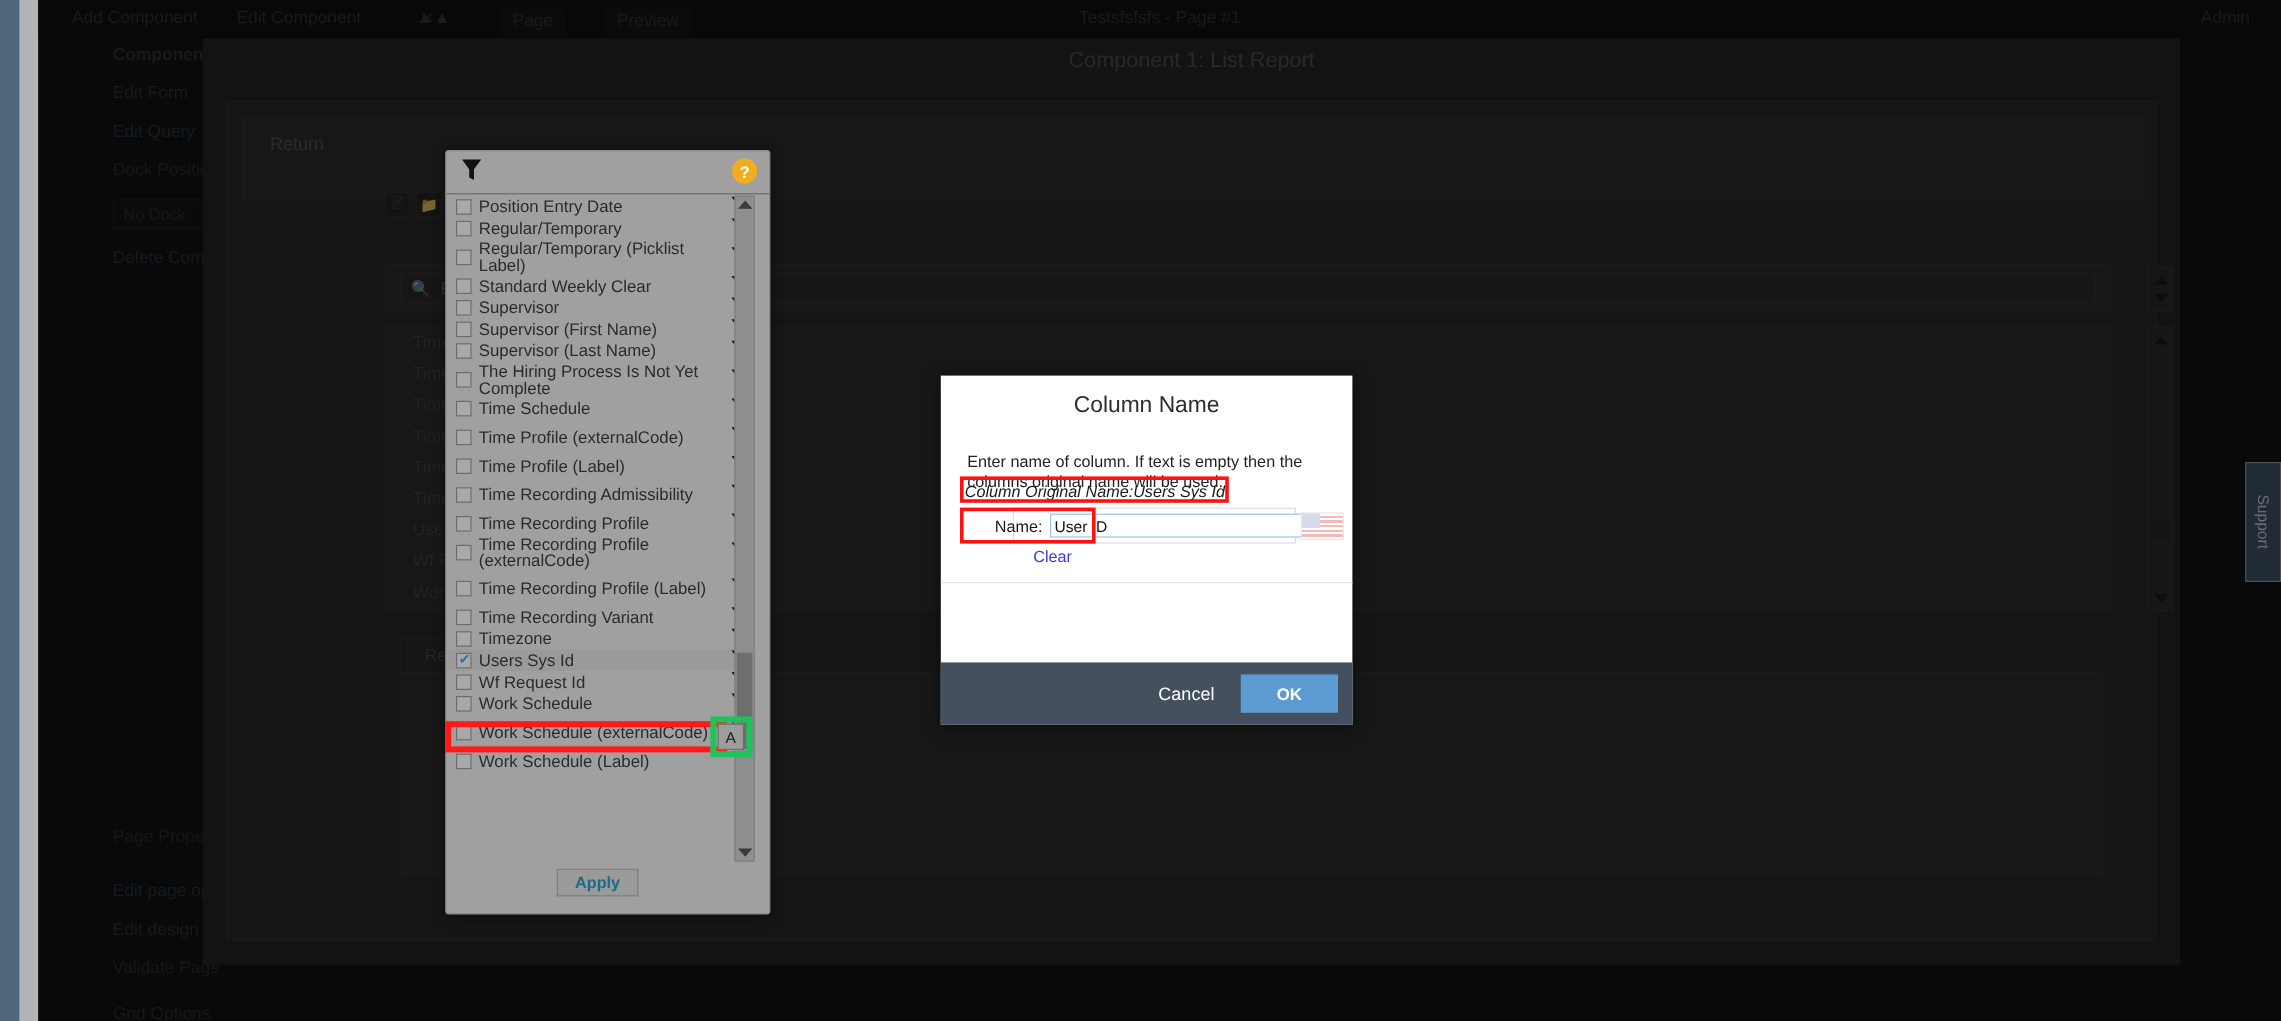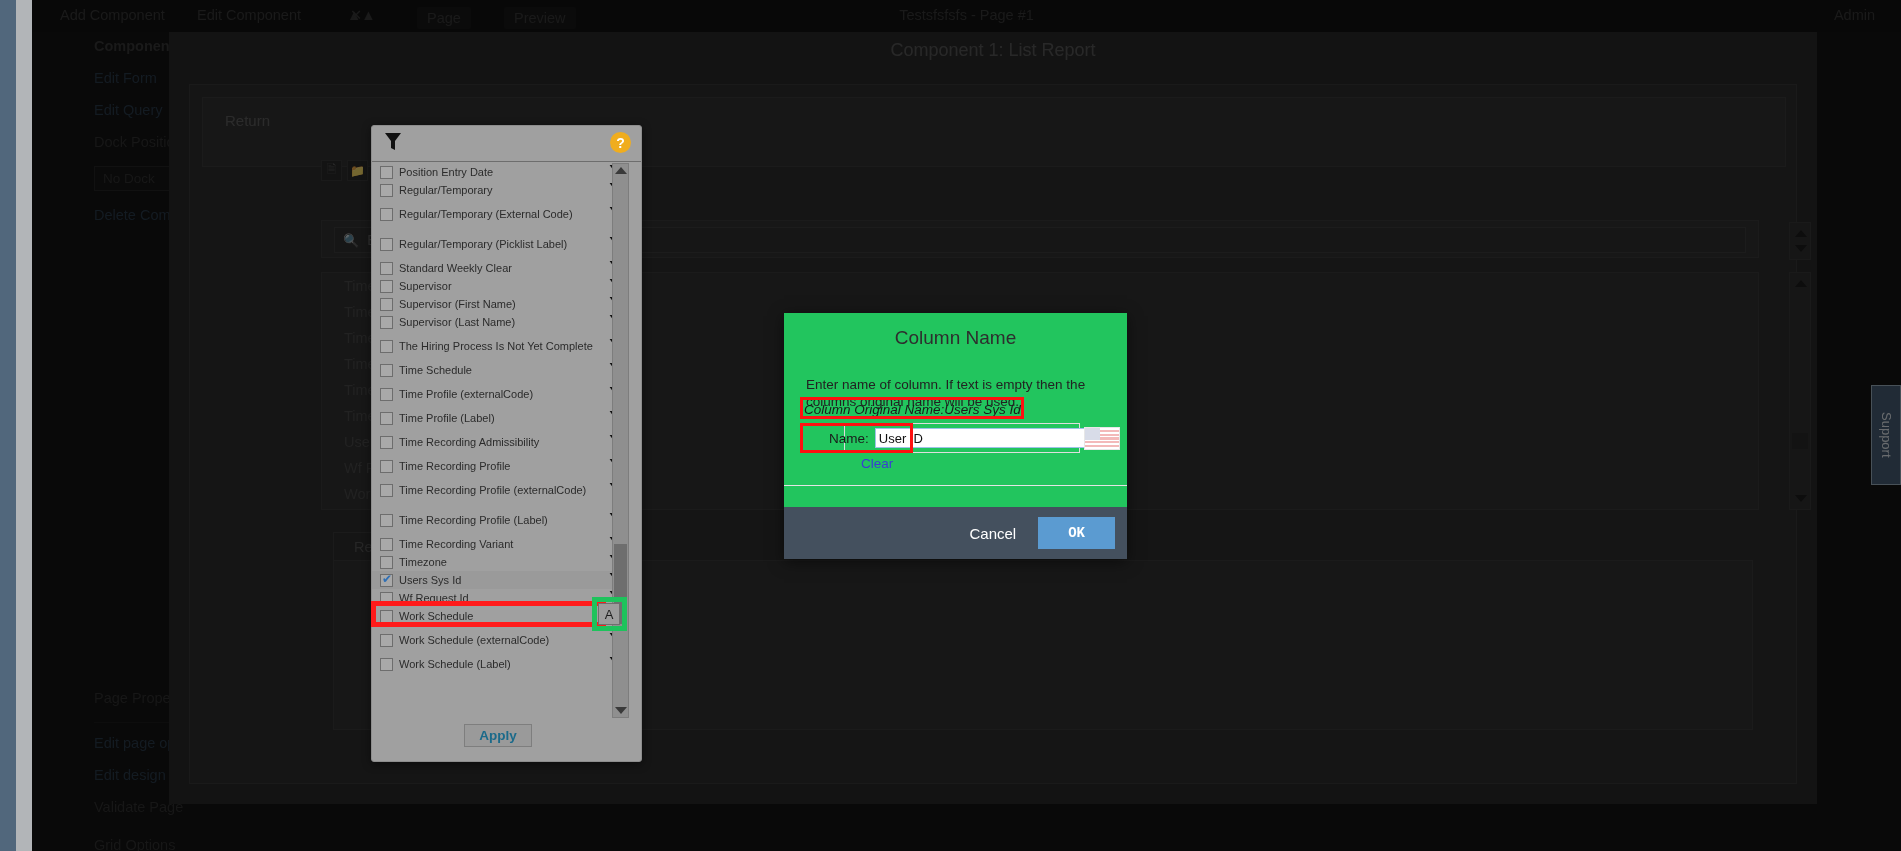--- a/index.html
+++ b/index.html
@@ -153,21 +153,21 @@
     display: flex; align-items: center; padding: 0 0 0 8px; min-height: 18px;
   }
   .fp-row.two { min-height: 30px; }
   .fp-cb {
     width: 13px; height: 13px; border: 1px solid #6d6d6d; background: #a9a9a9;
     flex: 0 0 13px; margin-right: 6px; position: relative;
   }
   .fp-cb.checked::after {
     content: "✔"; position: absolute; left: 1px; top: -3px; font-size: 12px; color: #2e6fb5;
   }
-  .fp-lab { font-size: 11px; color: #2b2b2b; flex: 1; line-height: 14px; }
+  .fp-lab { font-size: 14px; color: #2b2b2b; flex: 1; line-height: 14px; }
   .fp-fun { flex: 0 0 20px; text-align: center; }
   .fp-row.selected { background: #9a9a9a; }
 
   .fp-scroll {
     position: absolute; right: 12px; top: 37px; width: 17px; height: 555px;
     background: #8f8f8f; border: 1px solid #7d7d7d;
   }
   .fp-scroll .sarrow-u { position: absolute; left: 2px; top: 3px; width: 0; height: 0;
     border-left: 6px solid transparent; border-right: 6px solid transparent; border-bottom: 7px solid #3a3a3a; }
   .fp-scroll .sarrow-d { position: absolute; left: 2px; bottom: 3px; width: 0; height: 0;
@@ -193,22 +193,22 @@
   }
   .a-badge {
     position: absolute; left: 598px; top: 603px; width: 22px; height: 22px;
     background: #9d9d9d; border: 1px solid #6f6f6f; z-index: 47;
     display: flex; align-items: center; justify-content: center;
     font-size: 13px; color: #1d1d1d;
   }
 
   
   .modal {
-    position: absolute; left: 784px; top: 313px; width: 343px; height: 246px;
-    background: #22c55e; z-index: 60; box-shadow: 0 3px 14px rgba(0,0,0,.5);
+    position: absolute; left: 784px; top: 313px; width: 343px; height: 291px;
+    background: #ffffff; z-index: 60; box-shadow: 0 3px 14px rgba(0,0,0,.5);
   }
   .modal-title { text-align: center; font-size: 19px; color: #2e2e2e; padding-top: 14px; }
   .modal-desc { font-size: 13.5px; color: #222; padding: 27px 22px 0 22px; line-height: 17px; }
   .modal-orig {
     position: absolute; left: 20px; top: 89px; font-size: 13.5px; color: #1a1a1a;
     font-style: italic; white-space: nowrap;
   }
   .orig-hl {
     position: absolute; left: 16px; top: 84px; width: 224px; height: 22px;
     border: 3px solid #ff1111;
@@ -239,21 +239,21 @@
     position: absolute; left: 77px; top: 143px; font-size: 13.5px; color: #3b3bd4;
   }
   .modal-sep { position: absolute; left: 0; top: 172px; width: 100%; border-top: 1px solid #e4e4e4; }
   .modal-footer {
     position: absolute; left: 0; bottom: 0; width: 100%; height: 52px;
     background: #44505e; display: flex; align-items: center; justify-content: flex-end; padding-right: 12px; gap: 12px;
   }
   .btn-cancel { color: #fff; font-size: 15px; background: transparent; border: none; font-family: inherit; padding: 6px 10px; }
   .btn-ok {
     background: #5b9bd1; color: #fff; font-size: 14px; font-weight: bold;
-    border: none; padding: 8px 30px; font-family: Liberation Mono, monospace;
+    border: none; padding: 8px 30px; font-family: Liberation Sans, sans-serif;
   }
 
   
   .dimmer { position: absolute; left: 32px; top: 0; width: 1869px; height: 851px; background: rgba(0,0,0,.55); z-index: 10; pointer-events: none; }
   .dimmer-left { position: absolute; left: 0; top: 0; width: 32px; height: 851px; background: rgba(0,0,0,.25); z-index: 10; pointer-events: none; }
 </style>
 </head>
 <body>
 
 <div id="root">
@@ -389,27 +389,20 @@
         </div>
         <div class="fp-row">
           <div class="fp-cb"></div>
           <div class="fp-lab">Regular/Temporary</div>
           <div class="fp-fun"><svg width="11" height="13" viewBox="0 0 18 20">
               <path d="M1 1 H17 L11 9 V18 L7 16 V9 Z" fill="#111"></path>
             </svg></div>
         </div>
         <div class="fp-row two">
           <div class="fp-cb"></div>
-          <div class="fp-lab">Regular/Temporary (External Code)</div>
-          <div class="fp-fun"><svg width="11" height="13" viewBox="0 0 18 20">
-              <path d="M1 1 H17 L11 9 V18 L7 16 V9 Z" fill="#111"></path>
-            </svg></div>
-        </div>
-        <div class="fp-row two">
-          <div class="fp-cb"></div>
           <div class="fp-lab">Regular/Temporary (Picklist Label)</div>
           <div class="fp-fun"><svg width="11" height="13" viewBox="0 0 18 20">
               <path d="M1 1 H17 L11 9 V18 L7 16 V9 Z" fill="#111"></path>
             </svg></div>
         </div>
         <div class="fp-row">
           <div class="fp-cb"></div>
           <div class="fp-lab">Standard Weekly Clear</div>
           <div class="fp-fun"><svg width="11" height="13" viewBox="0 0 18 20">
               <path d="M1 1 H17 L11 9 V18 L7 16 V9 Z" fill="#111"></path>

